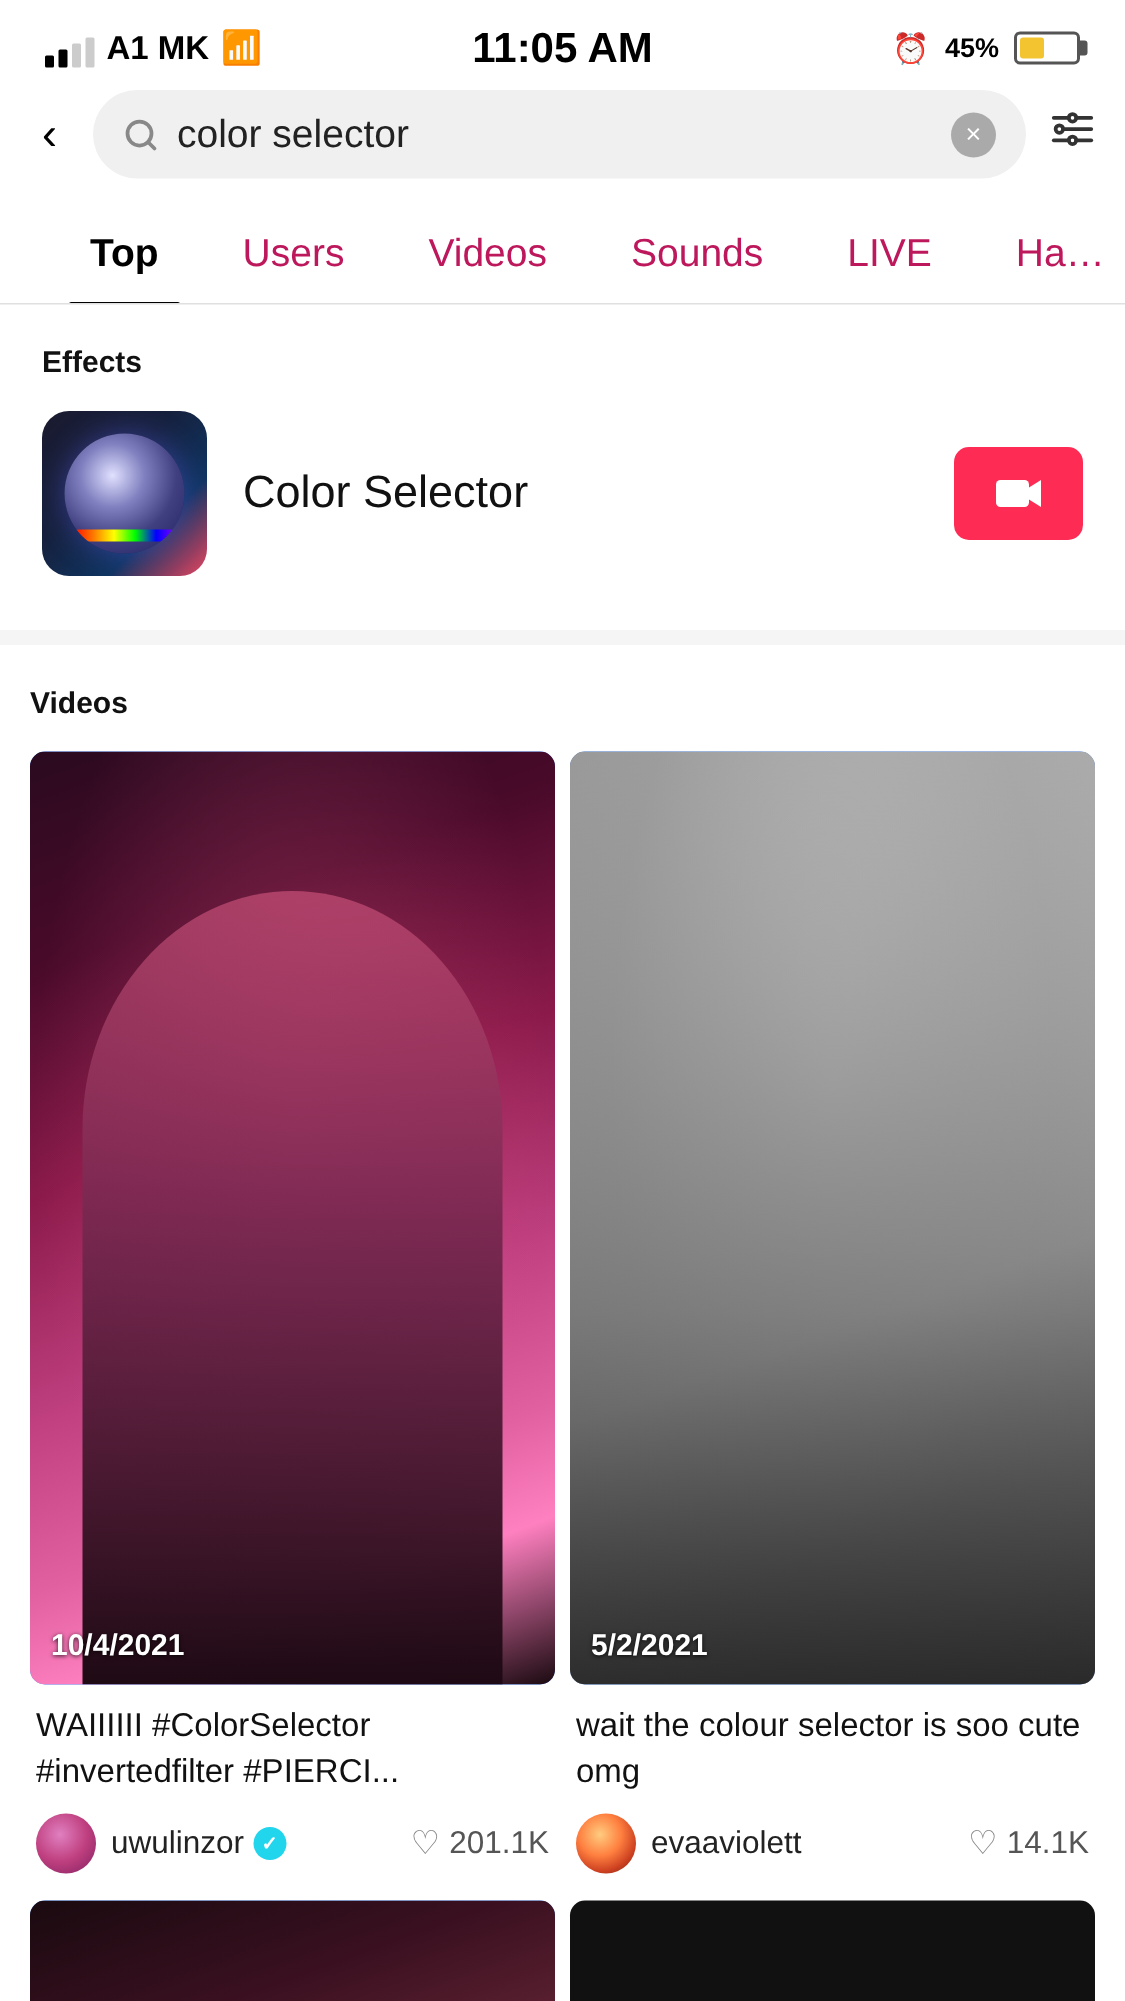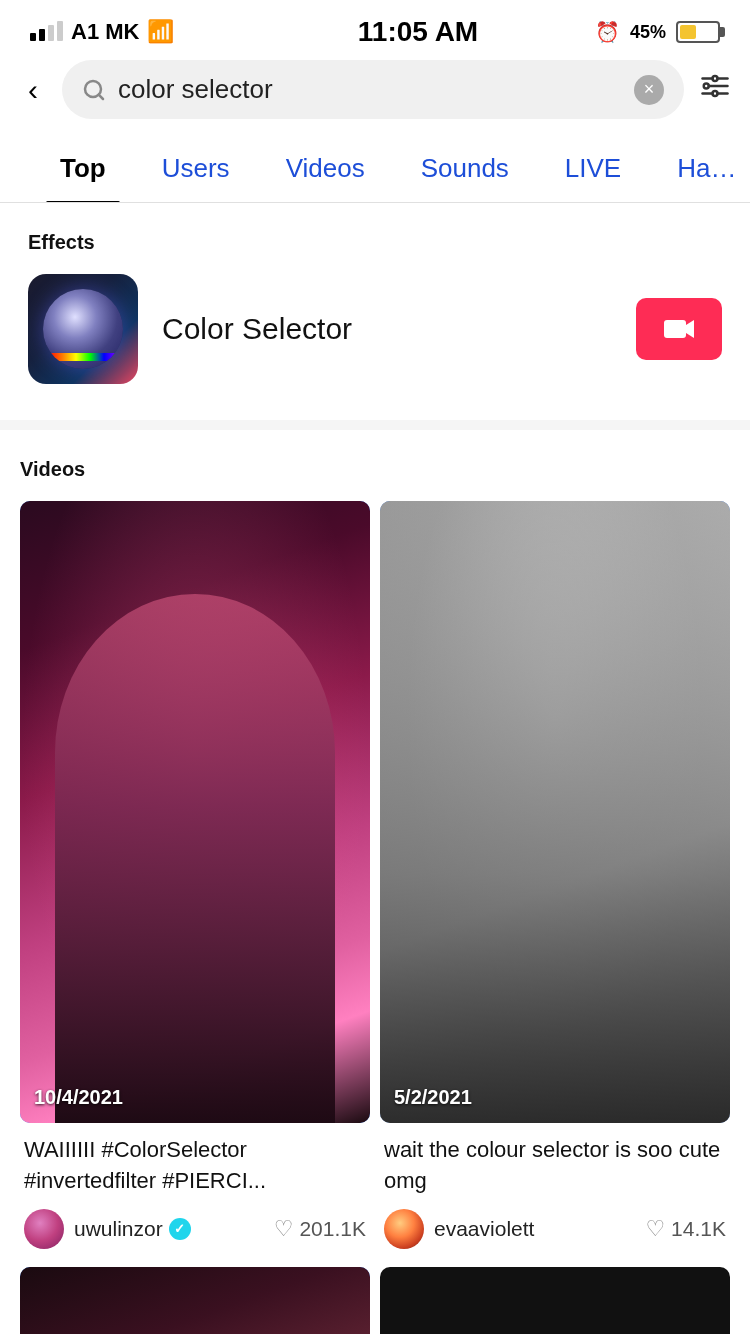--- a/index.html
+++ b/index.html
@@ -16,21 +16,21 @@
     .status-bar {
       display: flex;
       justify-content: space-between;
       align-items: center;
       padding: 14px 30px 10px;
       height: 60px;
       background: #fff;
     }
     .status-left {
       display: flex;
-      align-items: flex-start;
+      align-items: flex-end;
       gap: 8px;
       font-size: 22px;
       font-weight: 600;
     }
     .signal-bars {
       display: flex;
       align-items: flex-end;
       gap: 3px;
       height: 22px;
     }
@@ -39,21 +39,20 @@
       background: #000;
       border-radius: 1px;
     }
     .signal-bar.empty { background: #ccc; }
     .status-time {
       font-size: 28px;
       font-weight: 600;
       position: absolute;
       left: 50%;
       transform: translateX(-50%);
-      margin-left: 43px;
     }
     .status-right {
       display: flex;
       align-items: center;
       gap: 10px;
       font-size: 22px;
       font-weight: 600;
     }
     .battery-icon {
       width: 44px;
@@ -140,21 +139,21 @@
       border-bottom: 1.5px solid #e0e0e0;
       background: #fff;
       overflow-x: auto;
       scrollbar-width: none;
       padding-left: 32px;
     }
     .tabs::-webkit-scrollbar { display: none; }
     .tab {
       padding: 18px 28px;
       font-size: 26px;
-      color: #1d4ed8;
+      color: #be185d;
       white-space: nowrap;
       cursor: pointer;
       position: relative;
       font-weight: 500;
     }
     .tab.active {
       color: #000;
       font-weight: 700;
     }
     .tab.active::after {

